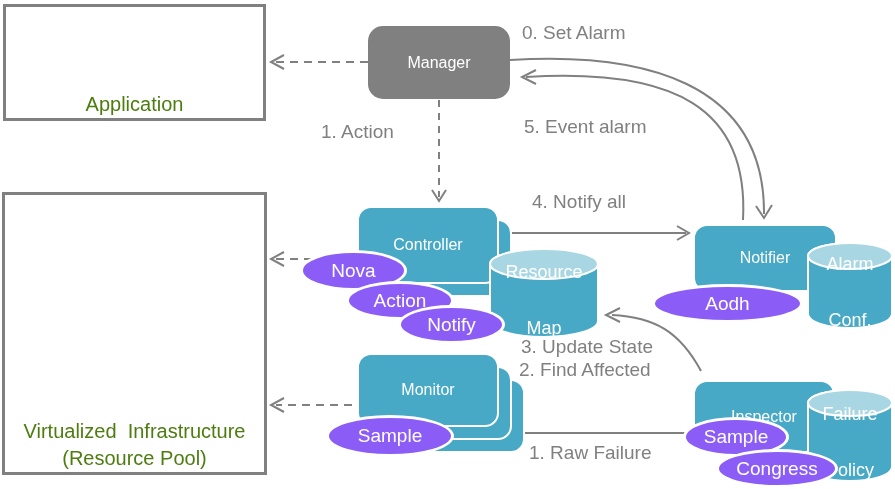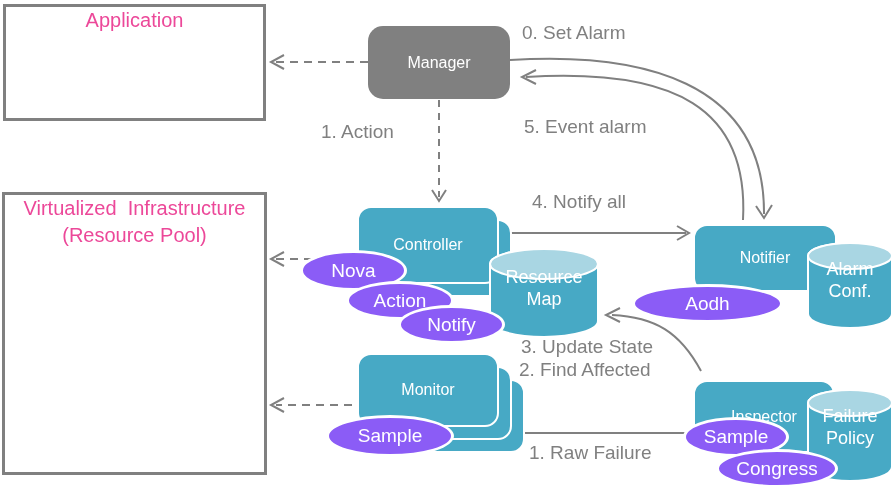--- a/index.html
+++ b/index.html
@@ -5,36 +5,36 @@
   html,body{margin:0;padding:0;background:#fff;}
   .canvas{
     position:relative;width:895px;height:489px;background:#fff;overflow:hidden;
     font-family:"Liberation Sans","DejaVu Sans",sans-serif;
   }
   .canvas *{box-sizing:border-box;}
   svg.connectors{position:absolute;left:0;top:0;z-index:1;}
   
   .obox{
     position:absolute;background:#fff;border:3px solid #808080;z-index:2;
-    display:flex;align-items:center;justify-content:flex-start;flex-direction:column;
-    color:#ec4899;font-size:20px;text-align:center;
+    display:flex;align-items:center;justify-content:flex-end;flex-direction:column;
+    color:#4d7c0f;font-size:20px;text-align:center;
   }
   .obox .line{white-space:pre;line-height:1.35;}
   
   .card{
     position:absolute;background:#47A9C5;border:2px solid #fff;border-radius:14px;
     display:flex;align-items:center;justify-content:center;
     color:#fff;font-size:16px;z-index:3;
   }
   .card.grey{background:#808080;border:none;border-radius:15px;z-index:3;}
   
   .cyl{position:absolute;z-index:5;}
   .cyl .cyl-label{
     position:absolute;left:0;right:0;display:flex;flex-direction:column;
-    align-items:center;color:#fff;font-size:18px;line-height:1.22;
+    align-items:center;justify-content:center;color:#fff;font-size:18px;line-height:1.22;gap:34px;
   }
   
   .ell{
     position:absolute;background:#8b5cf6;border:3px solid #fff;border-radius:50%;
     display:flex;align-items:center;justify-content:center;
     color:#fff;font-size:19px;z-index:6;
   }
   
   .anno{position:absolute;color:#808080;font-size:19px;white-space:pre;z-index:8;}
 </style>
@@ -162,21 +162,21 @@
   </div>
   <div class="ell" style="left:346px;top:281px;width:108px;height:39px;">
     <span>Action</span>
   </div>
   <div class="ell" style="left:398px;top:305px;width:107px;height:39px;">
     <span>Notify</span>
   </div>
   <div class="ell" style="left:326px;top:415px;width:128px;height:42px;">
     <span>Sample</span>
   </div>
-  <div class="ell" style="left:632px;top:284px;width:151px;height:39px;">
+  <div class="ell" style="left:652px;top:284px;width:151px;height:39px;">
     <span>Aodh</span>
   </div>
   <div class="ell" style="left:683px;top:417px;width:106px;height:40px;">
     <span>Sample</span>
   </div>
   <div class="ell" style="left:716px;top:449px;width:122px;height:39px;">
     <span>Congress</span>
   </div>
 
   <span class="anno" style="left:522px;top:22px;">0. Set Alarm</span>

